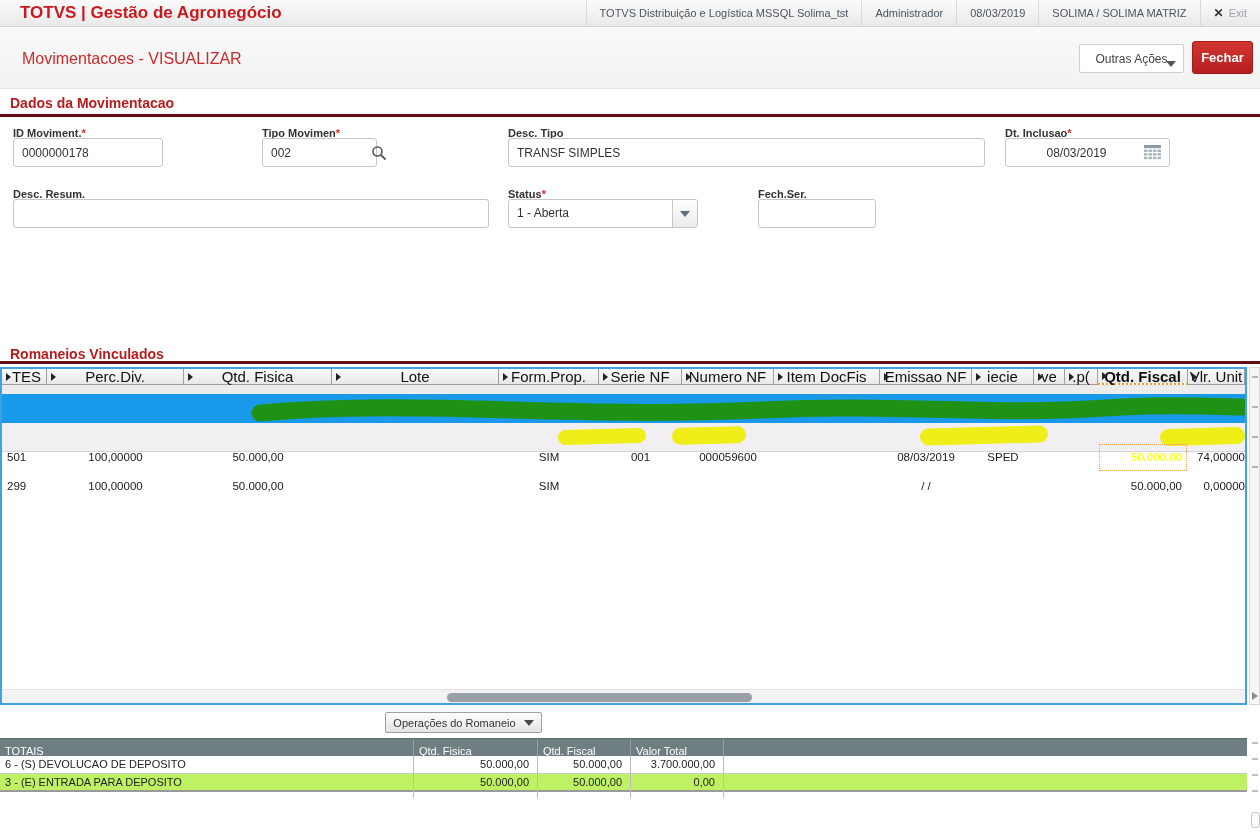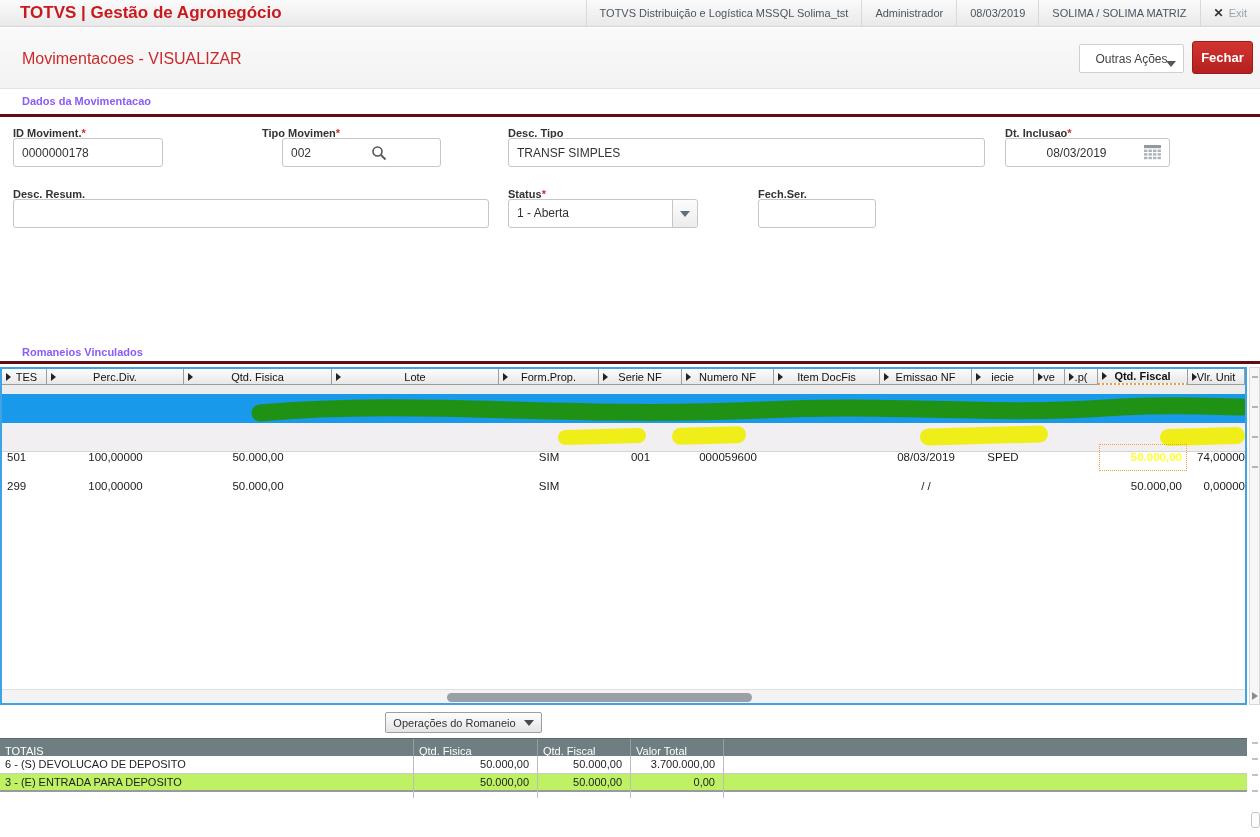--- a/index.html
+++ b/index.html
@@ -27,42 +27,42 @@
     background:#fff; border:1px solid #cfcfcf; border-radius:2px; font-size:12px; color:#444;
     display:flex; align-items:center; justify-content:center; cursor:pointer; }
   .btn-outras .caret { position:absolute; right:7px; bottom:5px; width:0; height:0;
     border-left:5px solid transparent; border-right:5px solid transparent; border-top:6px solid #555; }
   .btn-fechar { position:absolute; left:1192px; top:13px; width:61px; height:33px;
     background:linear-gradient(#d23530,#b51f20); border:1px solid #9d1b1c; border-radius:3px;
     color:#fff; font-weight:bold; font-size:13px; display:flex; align-items:center;
     justify-content:center; cursor:pointer; }
 
   
-  .section-title { position:absolute; font-size:11px; font-weight:bold; color:#8b5cf6;margin-left:12px; }
+  .section-title { position:absolute; font-size:14px; font-weight:bold; color:#b91c1c; }
   .section-rule { position:absolute; left:0; width:1260px; height:3px; background:#650d12; }
 
   
   .field-label { position:absolute; font-size:11px; font-weight:bold; color:#333; white-space:nowrap; }
   .req { color:#d42a2a; }
   .tinput { position:absolute; height:29px; border:1px solid #c6c6c6; border-radius:3px;
     background:#fff; font-family:"Liberation Sans",sans-serif; font-size:12px; color:#333; padding:0 8px; }
   .tinput.center { text-align:center; }
   .icon-in { position:absolute; z-index:2; }
   .combo { position:absolute; height:29px; border:1px solid #c6c6c6; border-radius:3px; background:#fff; }
   .combo-val { position:absolute; left:8px; top:0; line-height:27px; font-size:12px; color:#333; }
   .combo-btn { position:absolute; right:0; top:0; width:25px; height:27px; background:linear-gradient(#fdfdfd,#ececec);
     border-left:1px solid #c6c6c6; border-radius:0 3px 3px 0; display:flex; align-items:center; justify-content:center; cursor:pointer; }
   .tri-down { width:0; height:0; border-left:5px solid transparent; border-right:5px solid transparent; border-top:6px solid #5e6e80; }
 
   
   .grid-wrap { position:absolute; left:0; top:367px; width:1247px; height:338px;
     border:2px solid #3ea2e4; background:#fff; overflow:hidden; }
   .ghead { position:absolute; left:0; top:0; width:1243px; height:25px; background:#ececec; }
   .ghcell { position:absolute; top:0; height:16px; background:linear-gradient(#fdfdfd,#e7e7e7);
-    border-right:1px solid #9e9e9e; border-bottom:1px solid #9e9e9e; font-size:11px; color:#111;
+    border-right:1px solid #9e9e9e; border-bottom:1px solid #9e9e9e; font-size:15px; color:#111;
     display:flex; align-items:center; justify-content:center; cursor:pointer; }
   .ghcell .sort { position:absolute; left:4px; width:0; height:0; border-top:4px solid transparent;
     border-bottom:4px solid transparent; border-left:5px solid #222; }
   .ghcell.bold { font-weight:bold; border-bottom:2px dotted #ef9b3a; }
   .grow { position:absolute; left:0; width:1243px; height:29px; }
   .grow1 { top:25px; background:#1899e9; }
   .grow2 { top:54px; background:#f1eff1; border-bottom:1px solid #d5d5d5; }
   .gcell { position:absolute; top:12px; height:29px; line-height:29px; font-size:11.5px; color:#1a1a1a;
     white-space:nowrap; overflow:hidden; z-index:2;margin-top:37px; }
   .gcell.ctr { text-align:center; }
@@ -139,21 +139,21 @@
   <div class="section-rule" style="top:114px;"></div>
 
   <div class="field-label" style="left:13px; top:127px;">
     <span>ID Moviment.</span><span class="req">*</span>
   </div>
   <input class="tinput" style="left: 13px; top: 138px; width: 150px;" readonly="" value="0000000178">
 
   <div class="field-label" style="left:262px; top:127px;">
     <span>Tipo Movimen</span><span class="req">*</span>
   </div>
-  <input class="tinput" style="left: 262px; top: 138px; width: 159px; padding-right: 28px; margin-left: 20px;" readonly="" value="002">
+  <input class="tinput" style="left: 262px; top: 138px; width: 115px; padding-right: 28px;" readonly="" value="002">
   <svg class="icon-in" style="left:371px; top:145px;" width="16" height="16" viewBox="0 0 16 16">
     <circle cx="6.5" cy="6.5" r="4.5" fill="none" stroke="#555" stroke-width="1.6"></circle>
     <line x1="10" y1="10" x2="14.5" y2="14.5" stroke="#555" stroke-width="1.8"></line>
   </svg>
 
   <div class="field-label" style="left:508px; top:127px;">
     <span>Desc. Tipo</span>
   </div>
   <input class="tinput" style="left: 508px; top: 138px; width: 477px;" readonly="" value="TRANSF SIMPLES">
 

